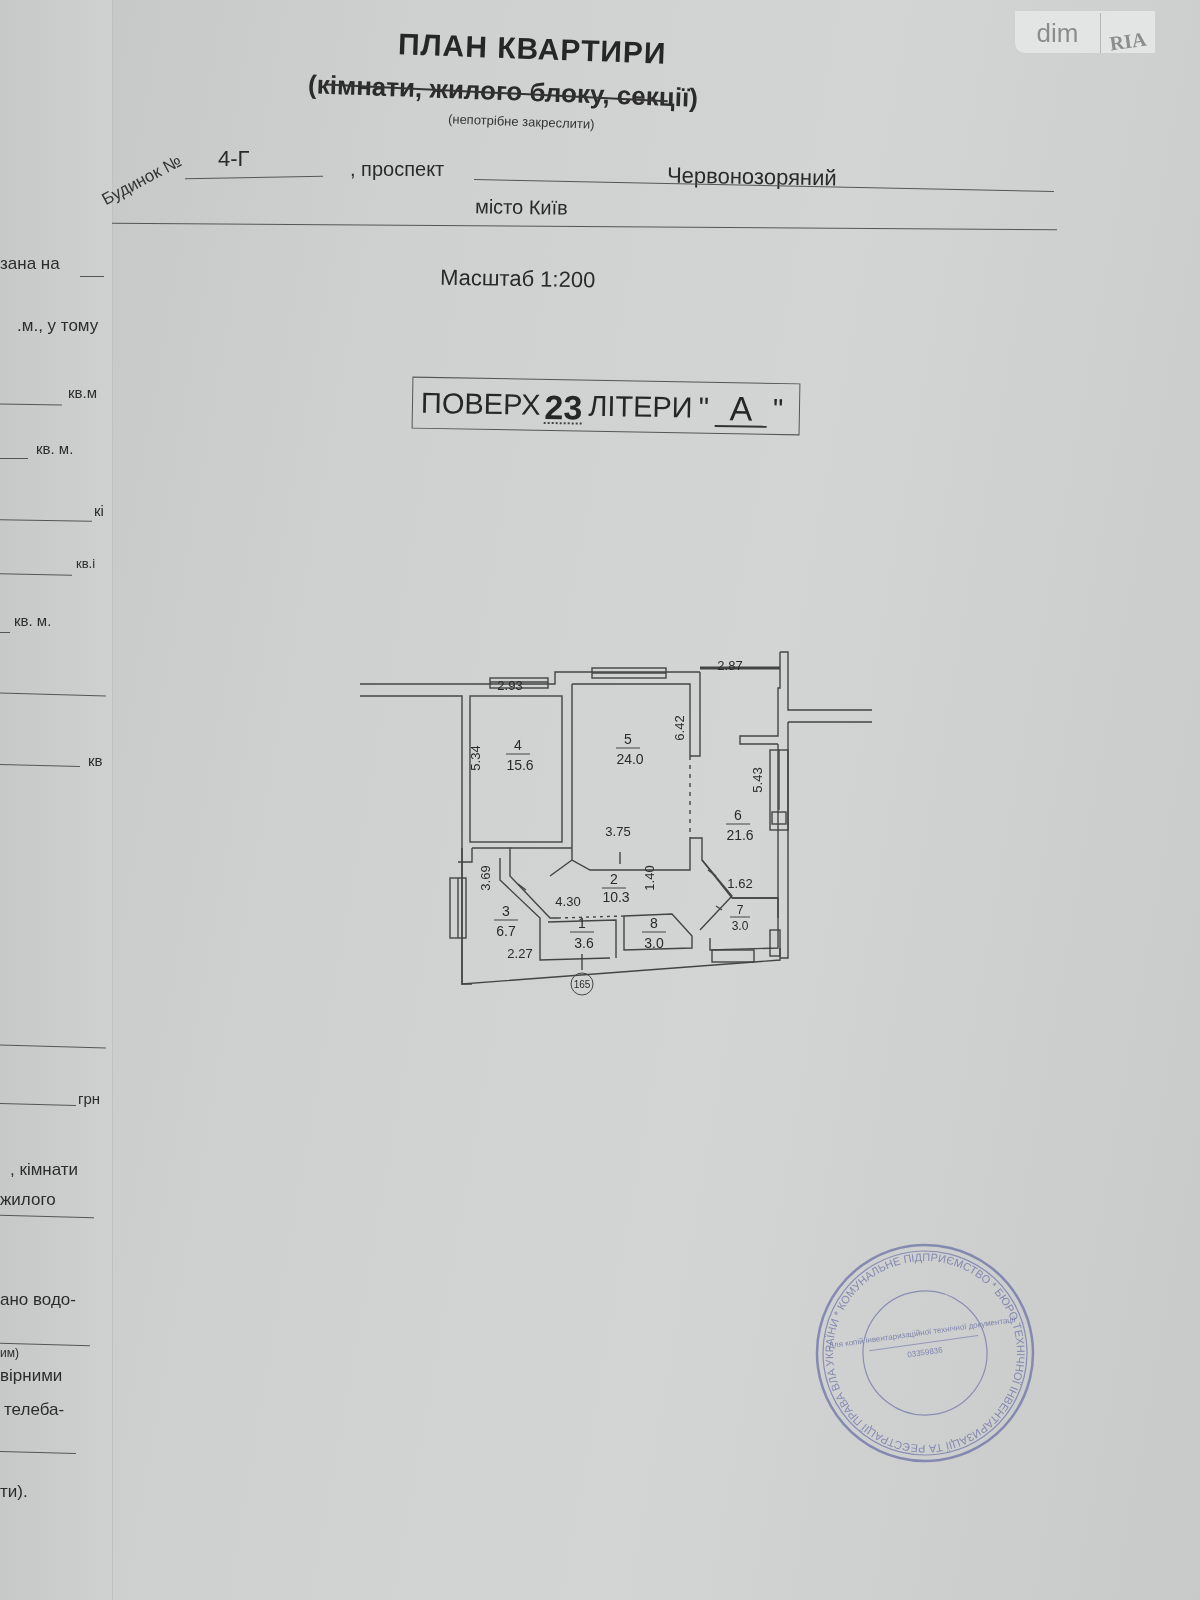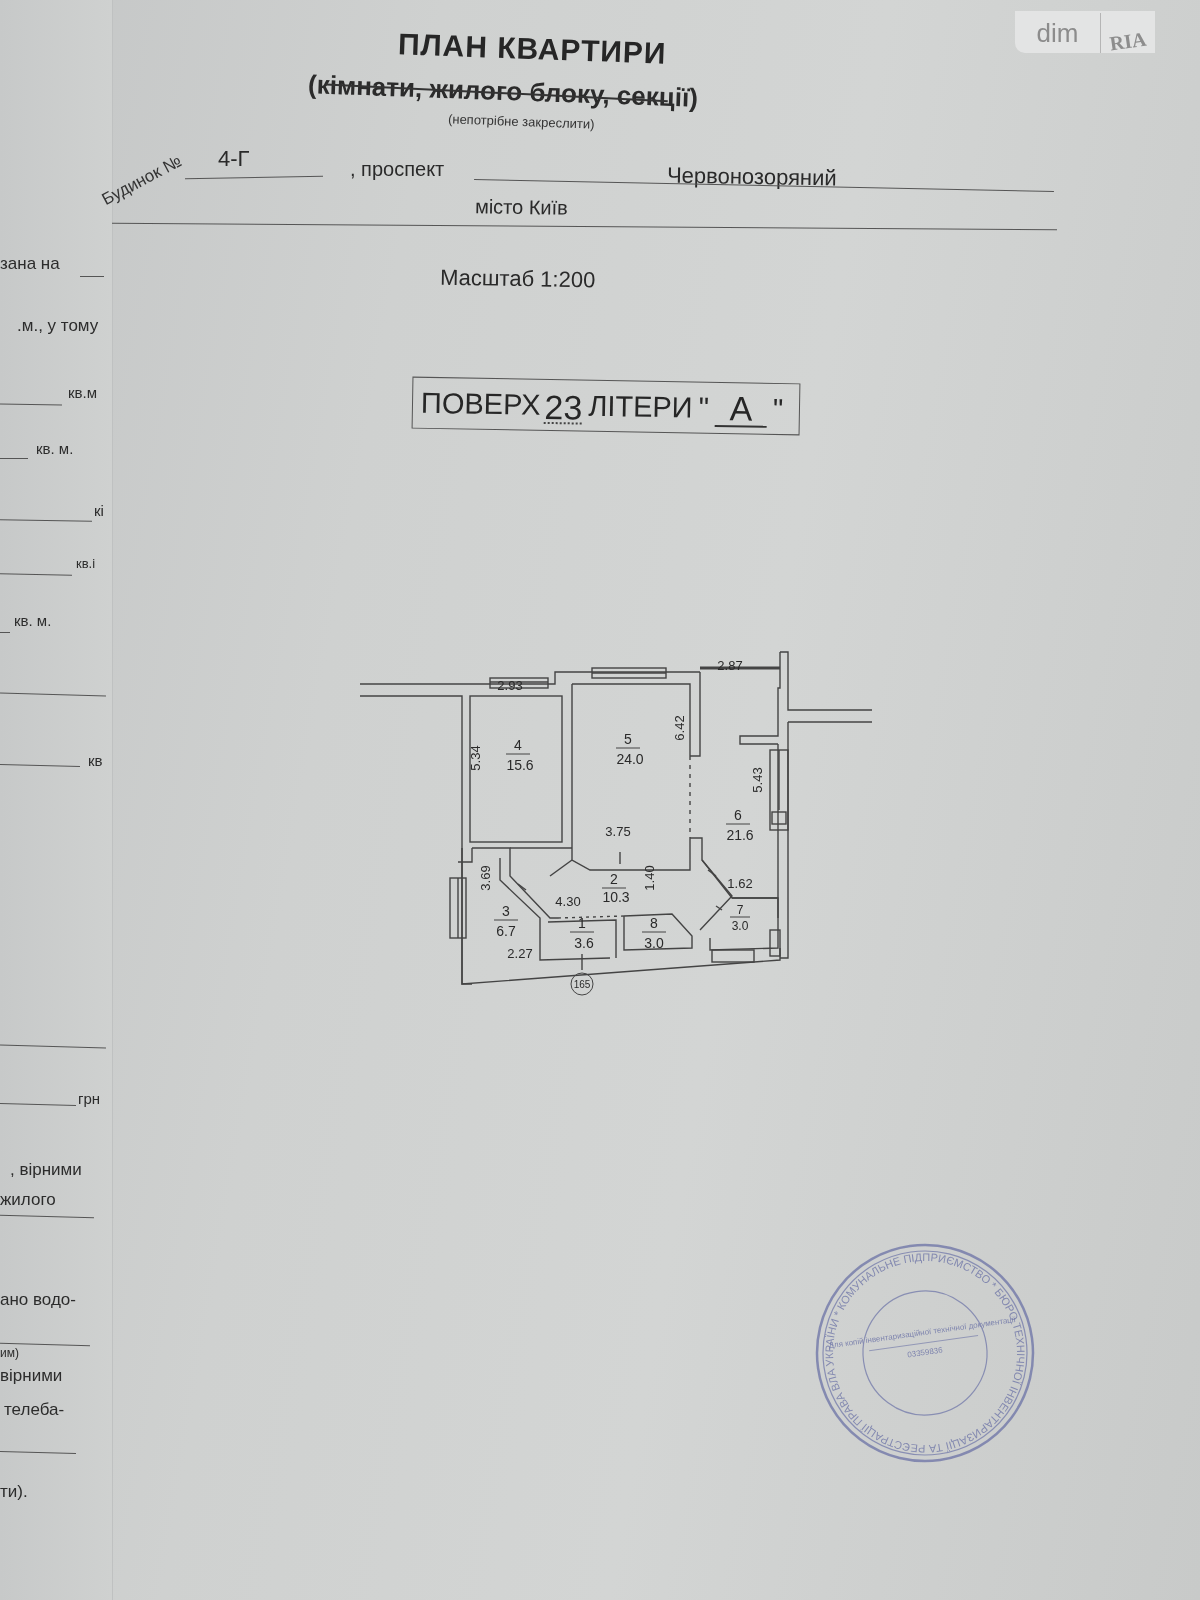--- a/index.html
+++ b/index.html
@@ -29,21 +29,21 @@
     .prospect-label { left: 350px; top: 158px; font-size: 20px; color: #2a2a2a; }
     .street { left: 667px; top: 164px; font-size: 22px; color: #2a2a2a; transform: rotate(1deg); }
     .city { left: 475px; top: 196px; font-size: 20px; color: #2a2a2a; transform: rotate(1deg); }
     .scale { left: 440px; top: 266px; font-size: 22px; color: #2a2a2a; transform: rotate(1deg); }
     .floor-box {
       position: absolute; left: 412px; top: 380px; width: 388px; height: 52px;
       border: 1.5px solid #555; transform: rotate(1deg);
       display: flex; align-items: flex-end; padding-left: 8px; box-sizing: border-box;
       font-size: 29px; color: #262626;
     }
-    .floor-box .dots { border-bottom: 2px dotted #444; font-size: 34px; margin: 0 6px 6px 4px; line-height: 30px; }
+    .floor-box .dots { border-bottom: 2px dotted #444; font-size: 34px; margin: 0 6px 6px 4px; line-height: 30px; font-weight: bold; }
     .floor-box .quote-val { display: inline-block; min-width: 52px; text-align: center; border-bottom: 2px solid #333; margin: 0 6px 6px 6px; font-size: 34px; line-height: 34px; }
     .floor-box span.t { margin-bottom: 8px; }
     .watermark {
       position: absolute; left: 1015px; top: 11px; width: 140px; height: 42px;
       background: #e3e4e4; border-radius: 0 0 0 10px; display: flex; align-items: flex-end;
     }
     .watermark .dim { width: 85px; text-align: center; font-size: 26px; color: #8c8c8c; border-right: 1px solid #b5b5b5; line-height: 40px; }
     .watermark .ria { flex: 1; text-align: center; font-family: "Liberation Serif", serif; font-weight: bold; font-size: 20px; color: #8d8d8d; transform: rotate(-8deg); }
     .left-text { position: absolute; font-size: 17px; color: #2c2c2c; white-space: nowrap; }
     .left-line { position: absolute; border-top: 1.3px solid #555; }
@@ -71,21 +71,21 @@
   <div class="left-line" style="left:0;top:574px;width:72px;transform:rotate(1deg);"></div>
   <div class="left-text" style="left:76px;top:556px;font-size:13px;">кв.і</div>
   <div class="left-line" style="left:0;top:632px;width:10px;"></div>
   <div class="left-text" style="left:14px;top:612px;font-size:15px;">кв. м.</div>
   <div class="left-line" style="left:0;top:694px;width:106px;transform:rotate(1.5deg);"></div>
   <div class="left-line" style="left:0;top:765px;width:80px;transform:rotate(1.5deg);"></div>
   <div class="left-text" style="left:88px;top:752px;font-size:15px;">кв</div>
   <div class="left-line" style="left:0;top:1046px;width:106px;transform:rotate(1.5deg);"></div>
   <div class="left-line" style="left:0;top:1104px;width:76px;transform:rotate(1.5deg);"></div>
   <div class="left-text" style="left:78px;top:1090px;font-size:15px;">грн</div>
-  <div class="left-text" style="left:10px;top:1160px;">, вірними</div>
+  <div class="left-text" style="left:10px;top:1160px;">, кімнати</div>
   <div class="left-text" style="left:0;top:1190px;">жилого</div>
   <div class="left-line" style="left:0;top:1216px;width:94px;transform:rotate(1.5deg);"></div>
   <div class="left-text" style="left:0;top:1290px;">ано водо-</div>
   <div class="left-line" style="left:0;top:1344px;width:90px;transform:rotate(1.5deg);"></div>
   <div class="left-text" style="left:0;top:1346px;font-size:12px;">им)</div>
   <div class="left-text" style="left:0;top:1366px;">вірними</div>
   <div class="left-text" style="left:4px;top:1400px;">телеба-</div>
   <div class="left-line" style="left:0;top:1452px;width:76px;transform:rotate(1.5deg);"></div>
   <div class="left-text" style="left:0;top:1482px;">ти).</div>
 

